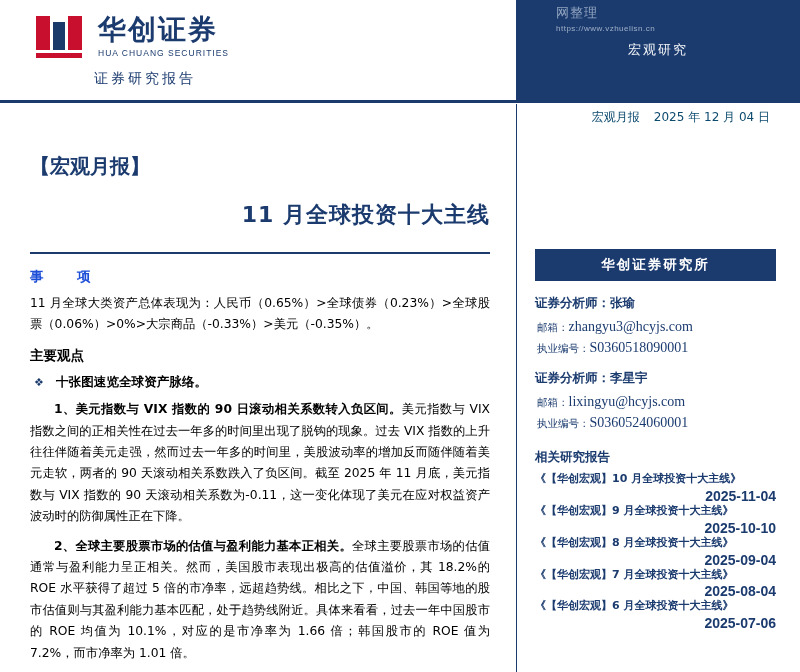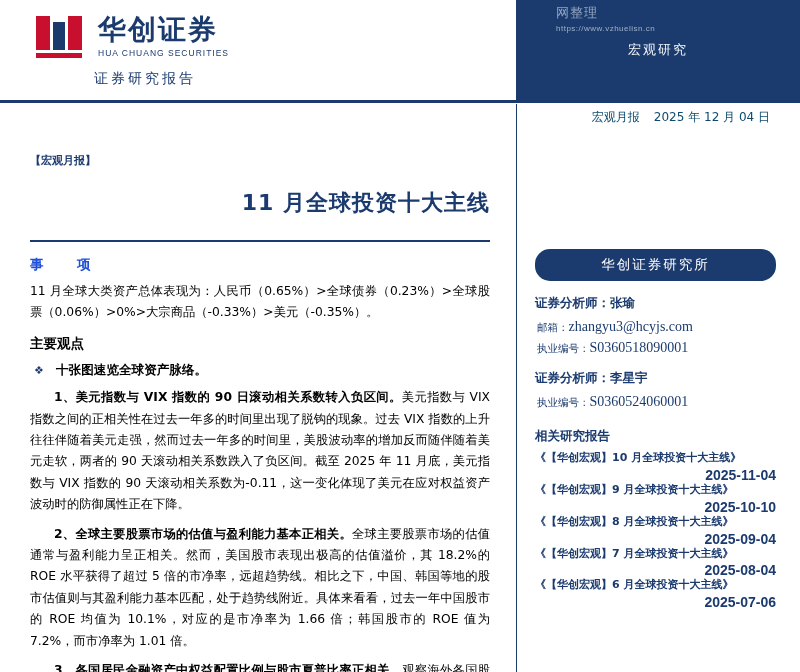--- a/index.html
+++ b/index.html
@@ -158,21 +158,21 @@
     position: absolute;
     left: 516px;
     top: 104px;
     width: 1px;
     height: 568px;
     background: #1b3b6f;
   }
 
   .kicker {
     font-family: "DejaVu Sans", sans-serif;
-    font-size: 11px;
+    font-size: 20px;
     font-weight: bold;
     color: #1b3b6f;
     margin-top: 22px;
   }
   .title {
     font-family: "DejaVu Sans", sans-serif;
     font-size: 22px;
     font-weight: bold;
     color: #1b3b6f;
     margin-top: 20px;
@@ -240,25 +240,24 @@
   }
   .num-para .normal { font-weight: normal; }
 
   
   .side-band {
     background: #1b3b6f;
     color: #fff;
     text-align: center;
     font-family: "DejaVu Sans", sans-serif;
     font-size: 13.5px;
-    font-weight: normal;
+    font-weight: bold;
     letter-spacing: 2px;
     padding: 7px 0;
     margin-top: 118px;
-    border-radius: 15px;
   }
   .analyst-block {
     margin-top: 14px;
   }
   .analyst-name {
     font-family: "DejaVu Sans", sans-serif;
     font-size: 12.5px;
     font-weight: bold;
     color: #1b3b6f;
     margin-bottom: 7px;
@@ -380,20 +379,23 @@
         <div class="analyst-line">
           <span>执业编号：</span><span class="mail">S0360518090001</span>
         </div>
       </div>
 
       <div class="analyst-block">
         <div class="analyst-name">
           <span>证券分析师：</span><span>李星宇</span>
         </div>
         <div class="analyst-line">
+          <span>邮箱：</span><span class="mail">lixingyu@hcyjs.com</span>
+        </div>
+        <div class="analyst-line">
           <span>执业编号：</span><span class="mail">S0360524060001</span>
         </div>
       </div>
 
       <div class="side-sub">相关研究报告</div>
 
       <div class="rr-item">
         <div class="rr-title">《【华创宏观】10 月全球投资十大主线》</div>
         <div class="rr-date">2025-11-04</div>
       </div>

